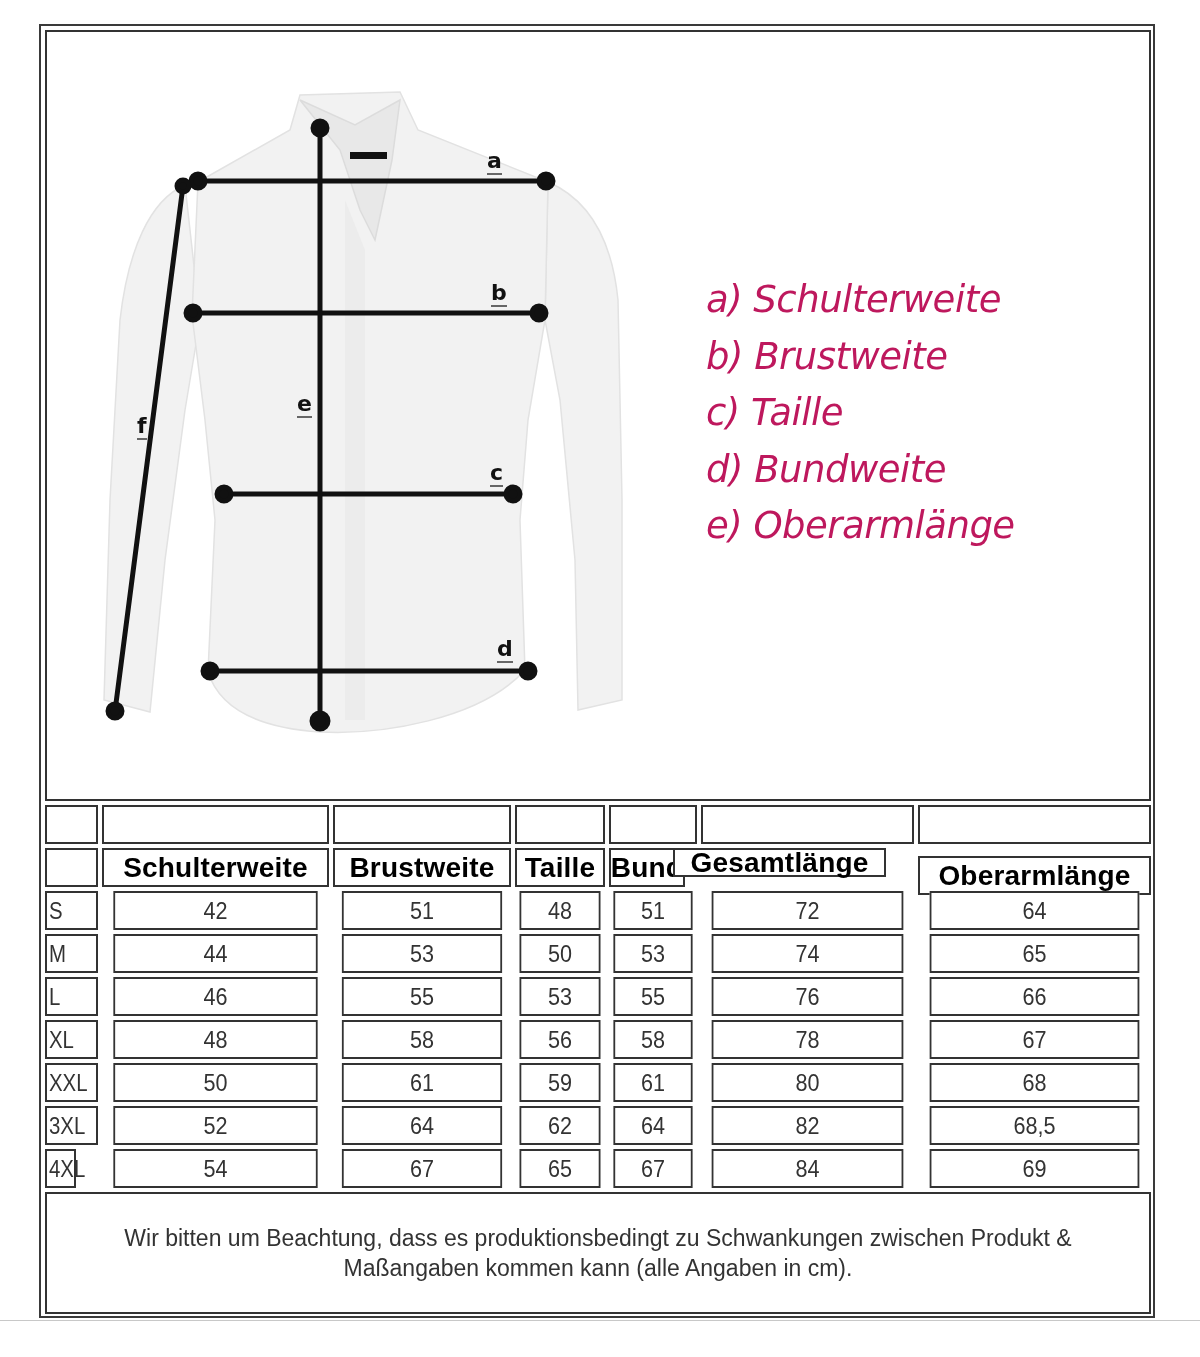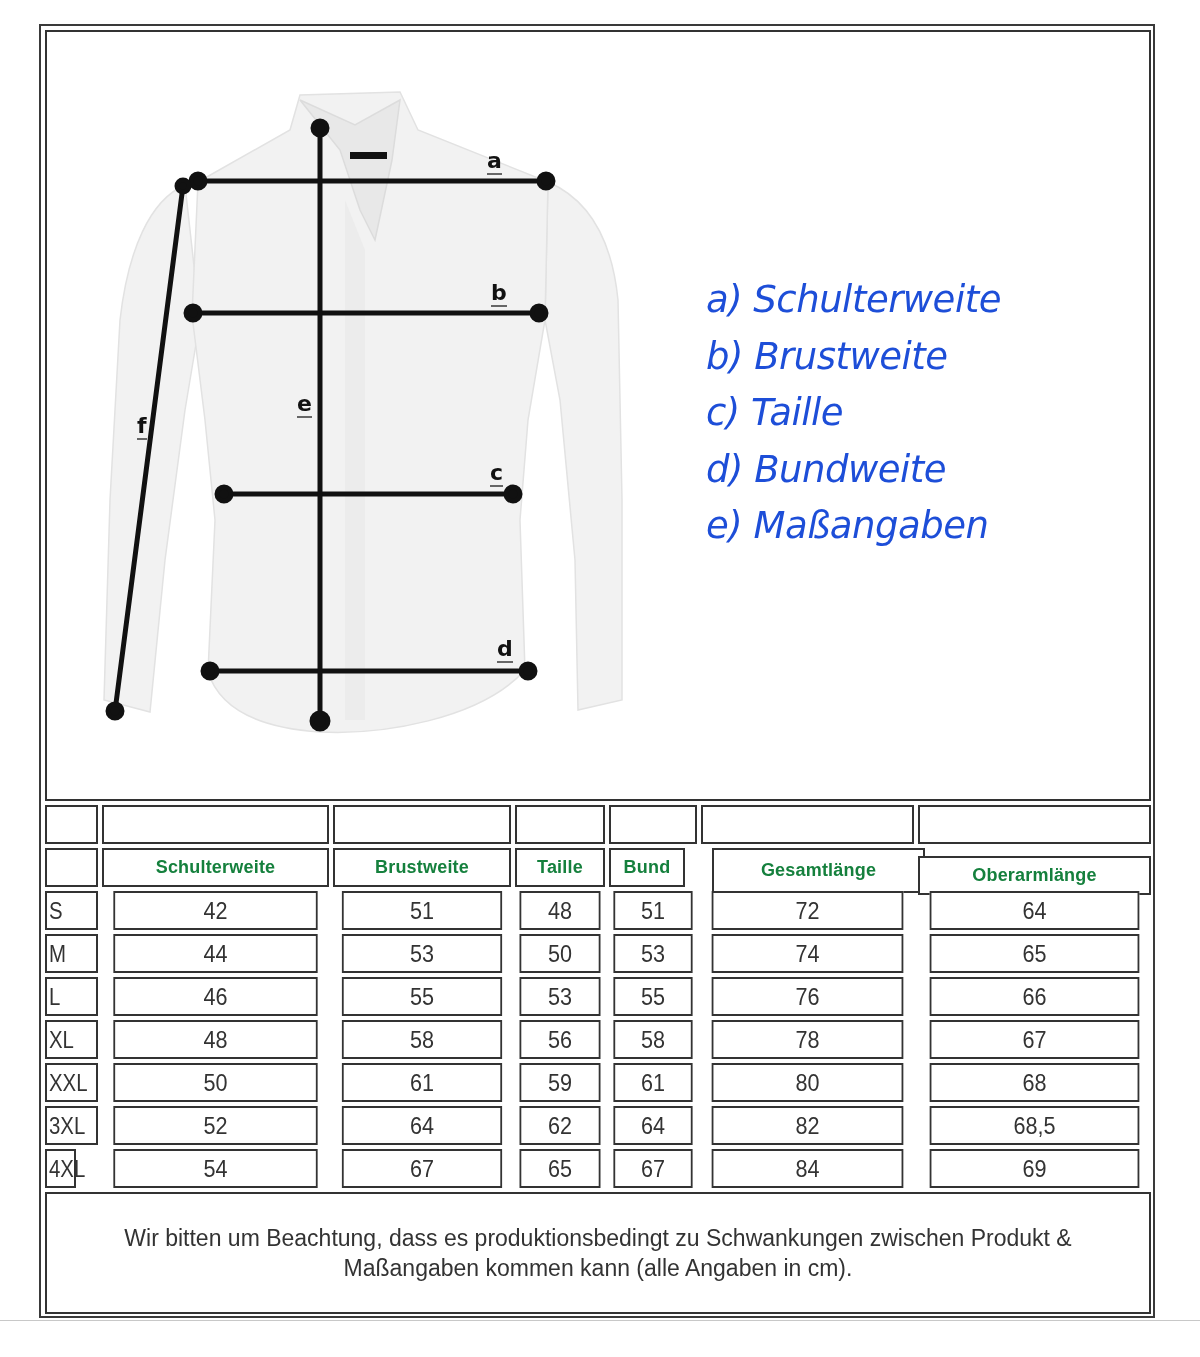--- a/index.html
+++ b/index.html
@@ -1,26 +1,26 @@
 <!DOCTYPE html>
 <html><head>
 <meta charset="utf-8">
 <style>
   html, body { margin: 0; padding: 0; background: #ffffff; }
   body { width: 1200px; height: 1357px; position: relative; overflow: hidden; font-family: "Liberation Sans", sans-serif; color: #222; }
   .outer { position: absolute; left: 39px; top: 24px; width: 1116px; height: 1294px; border: 2px solid #3a3a3a; box-sizing: border-box; }
   .page-rule { position: absolute; left: 0; top: 1320px; width: 1200px; height: 1px; background: #c8c8c8; }
   .cell { position: absolute; border: 2px solid #333; box-sizing: border-box; background: #fff; display: flex; align-items: center; justify-content: center; }
   .img-cell { left: 45px; top: 30px; width: 1106px; height: 771px; }
-  .hdr { font-weight: bold; font-size: 18px; color: #15803d; letter-spacing: 0.2px; }
+  .hdr { font-weight: bold; font-size: 28px; color: #000000; letter-spacing: 0.2px; }
   .val { font-size: 24px; color: #333; transform: scaleX(0.9); }
   .size { justify-content: flex-start; padding-left: 2px; font-size: 24px; color: #333; }
   .size span { display: inline-block; transform: scaleX(0.85); transform-origin: left center; }
   .note { left: 45px; top: 1192px; width: 1106px; height: 122px; flex-direction: column; font-size: 23px; line-height: 30px; color: #333; text-align: center; }
-  .legend { position: absolute; left: 706px; top: 272px; font-family: "DejaVu Sans", sans-serif; font-style: italic; font-size: 37px; line-height: 56.5px; color: #1d4ed8; letter-spacing: -0.5px; }
+  .legend { position: absolute; left: 706px; top: 272px; font-family: "DejaVu Sans", sans-serif; font-style: italic; font-size: 37px; line-height: 56.5px; color: #be185d; letter-spacing: -0.5px; }
   .legend div { white-space: nowrap; }
   svg.shirt { position: absolute; left: 45px; top: 30px; }
   .mlabel { position: absolute; font-family: "DejaVu Sans", sans-serif; font-weight: bold; font-size: 22px; color: #111; line-height: 22px; border-bottom: 2px solid #666; padding-bottom: 1px; }
 </style>
 </head>
 <body>
 
 <div class="outer"></div>
 <div class="page-rule"></div>
 
@@ -76,39 +76,39 @@
 <div class="mlabel" style="left:490px; top:462px;">c</div>
 <div class="mlabel" style="left:497px; top:638px;">d</div>
 <div class="mlabel" style="left:297px; top:393px;">e</div>
 <div class="mlabel" style="left:137px; top:415px;">f</div>
 
 <div class="legend">
   <div>a) Schulterweite</div>
   <div>b) Brustweite</div>
   <div>c) Taille</div>
   <div>d) Bundweite</div>
-  <div>e) Maßangaben</div>
+  <div>e) Oberarmlänge</div>
 </div>
 
 <div>
 
   <div class="cell" style="left:45px;top:805px;width:53px;height:39px;"></div>
   <div class="cell" style="left:102px;top:805px;width:227px;height:39px;"></div>
   <div class="cell" style="left:333px;top:805px;width:178px;height:39px;"></div>
   <div class="cell" style="left:515px;top:805px;width:90px;height:39px;"></div>
   <div class="cell" style="left:609px;top:805px;width:88px;height:39px;"></div>
   <div class="cell" style="left:701px;top:805px;width:213px;height:39px;"></div>
   <div class="cell" style="left:918px;top:805px;width:233px;height:39px;"></div>
 
   <div class="cell hdr" style="left:45px;top:848px;width:53px;height:39px;"></div>
   <div class="cell hdr" style="left:102px;top:848px;width:227px;height:39px;">Schulterweite</div>
   <div class="cell hdr" style="left:333px;top:848px;width:178px;height:39px;">Brustweite</div>
   <div class="cell hdr" style="left:515px;top:848px;width:90px;height:39px;">Taille</div>
   <div class="cell hdr" style="left:609px;top:848px;width:76px;height:39px;">Bund</div>
-  <div class="cell hdr" style="left:712px;top:848px;width:213px;height:45px;">Gesamtlänge</div>
+  <div class="cell hdr" style="left:673px;top:848px;width:213px;height:29px;">Gesamtlänge</div>
   <div class="cell hdr" style="left:918px;top:848px;width:233px;height:39px;margin-top:8px;">Oberarmlänge</div>
 
   <div class="cell size" style="left:45px;top:891px;width:53px;height:39px;">
       <span>S</span>
     </div>
   <div class="cell val" style="left:102px;top:891px;width:227px;height:39px;">42</div>
   <div class="cell val" style="left:333px;top:891px;width:178px;height:39px;">51</div>
   <div class="cell val" style="left:515px;top:891px;width:90px;height:39px;">48</div>
   <div class="cell val" style="left:609px;top:891px;width:88px;height:39px;">51</div>
   <div class="cell val" style="left:701px;top:891px;width:213px;height:39px;">72</div>

